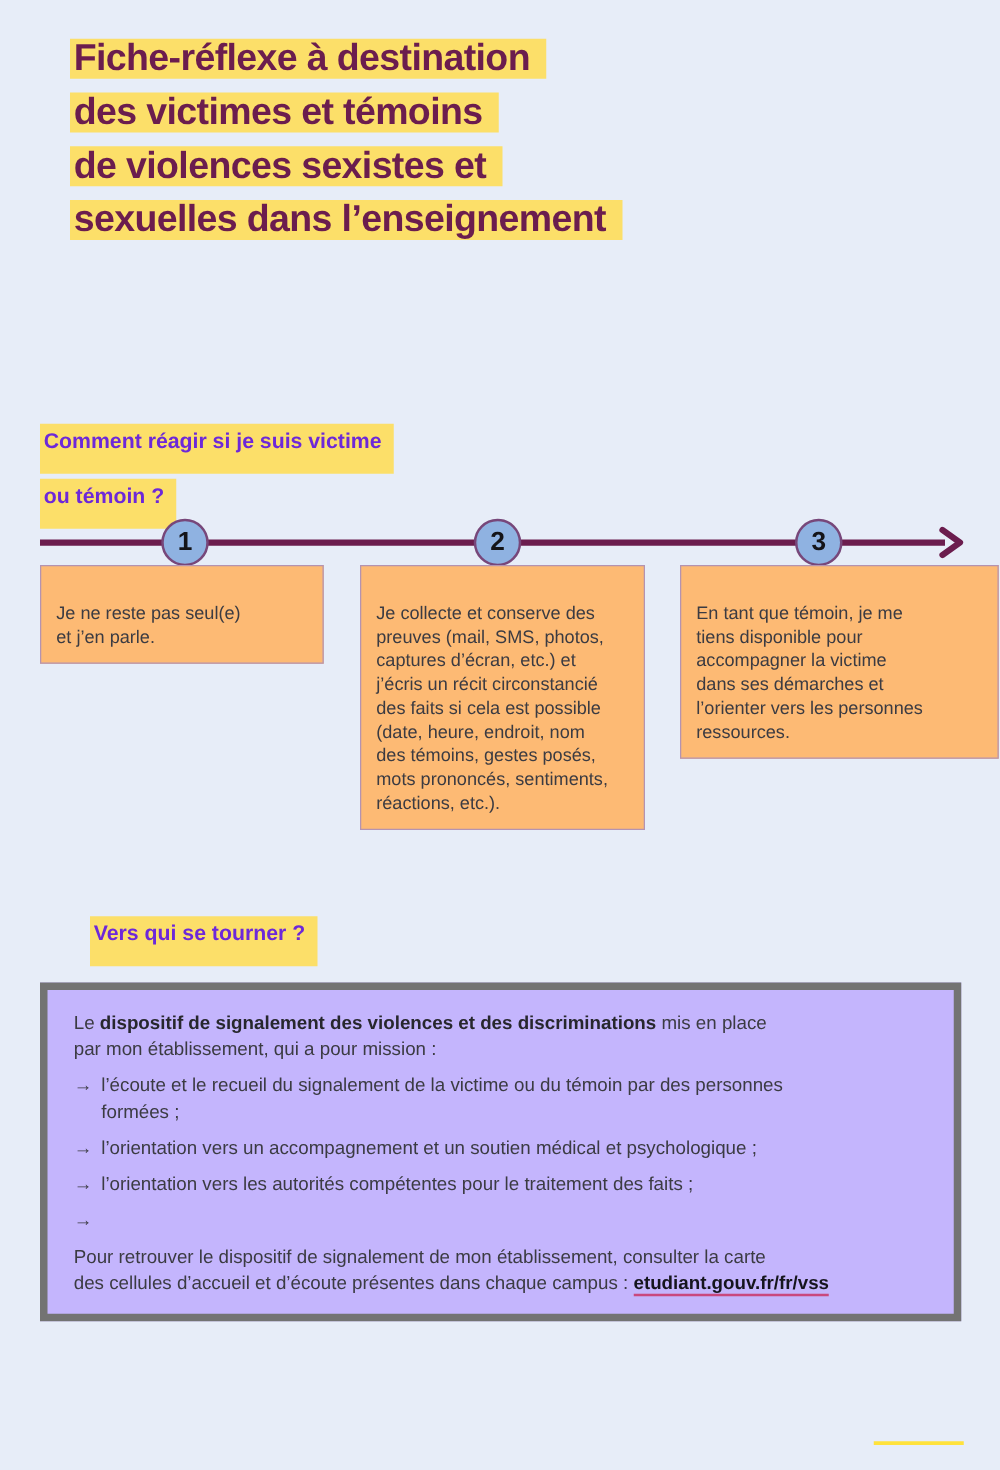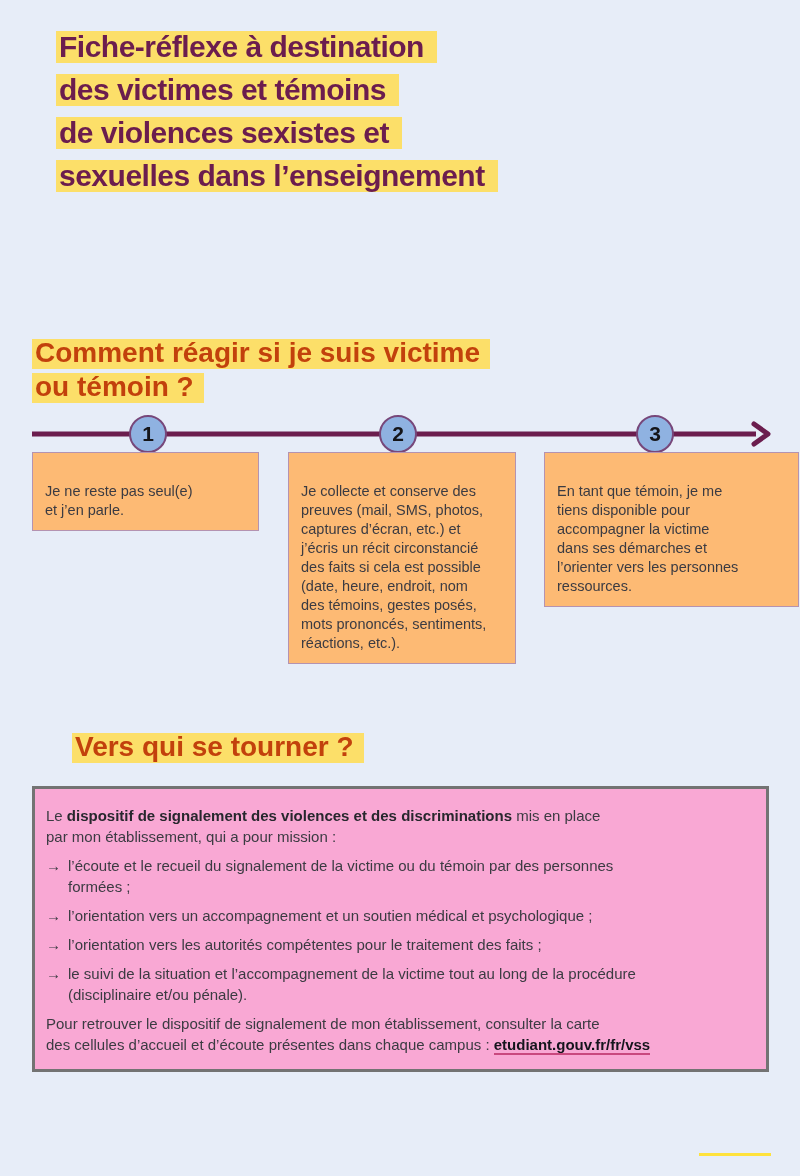--- a/index.html
+++ b/index.html
@@ -25,25 +25,25 @@
     line-height:32px;
     padding:0 13px 0 3px;
   }
 
   
   .section-heading { position:absolute; left:32px; }
   .section-heading .h-line { display:block; margin-bottom:4px; }
   .section-heading .h-line > span {
     display:inline-block;
     background:#fcdf69;
-    color:#c2410c;
+    color:#6d28d9;
     font-weight:bold;
-    font-size:28px;
+    font-size:17px;
     line-height:28px;
-    padding:0 10px 2px 3px;
+    padding:0 10px 12px 3px;
   }
   #heading-react { top:339px; }
   #heading-turn  { top:733px;margin-left:40px; }
 
   
   .timeline-svg { position:absolute; left:32px; top:421px; }
   .step-circle {
     position:absolute;
     top:415px;
     width:38px; height:38px;
@@ -70,23 +70,23 @@
   }
   #step-box-1 { left:32px;  width:227px; min-height:52px; }
   #step-box-2 { left:288px; width:228px; }
   #step-box-3 { left:544px; width:255px; }
 
   
   .info-box {
     position:absolute;
     left:32px; top:786px;
     width:737px;
-    background:#f9a8d4;
-    border:3px solid #737373;
-    padding:16px 21px 14px 11px;
+    background:#c4b5fd;
+    border:6px solid #737373;
+    padding:16px 21px 14px 21px;
     font-size:15px;
     line-height:21px;
     color:#3b3b42;
   }
   .info-box p { margin:0 0 8px 0; white-space:pre-line; }
   .info-box .bold-run { font-weight:bold; color:#27272d; }
   .bullet { display:flex; margin:0 0 8px 0; }
   .bullet .arrow { flex:0 0 auto; margin-right:7px; }
   .bullet .bullet-text { white-space:pre-line; }
   .outro { margin-bottom:0 !important; }
@@ -176,21 +176,19 @@
   <div class="bullet">
     <span class="arrow">→</span>
     <span class="bullet-text">l’orientation vers un accompagnement et un soutien médical et psychologique ;</span>
   </div>
   <div class="bullet">
     <span class="arrow">→</span>
     <span class="bullet-text">l’orientation vers les autorités compétentes pour le traitement des faits ;</span>
   </div>
   <div class="bullet">
     <span class="arrow">→</span>
-    <span class="bullet-text">le suivi de la situation et l’accompagnement de la victime tout au long de la procédure
-(disciplinaire et/ou pénale).</span>
   </div>
 
   <p class="outro"><span>Pour retrouver le dispositif de signalement de mon établissement, consulter la carte
 des cellules d’accueil et d’écoute présentes dans chaque campus : </span><a href="#" class="vss-link">etudiant.gouv.fr/fr/vss</a></p>
 </div>
 
 <div class="edge-highlight"></div>
 
 </body></html>

